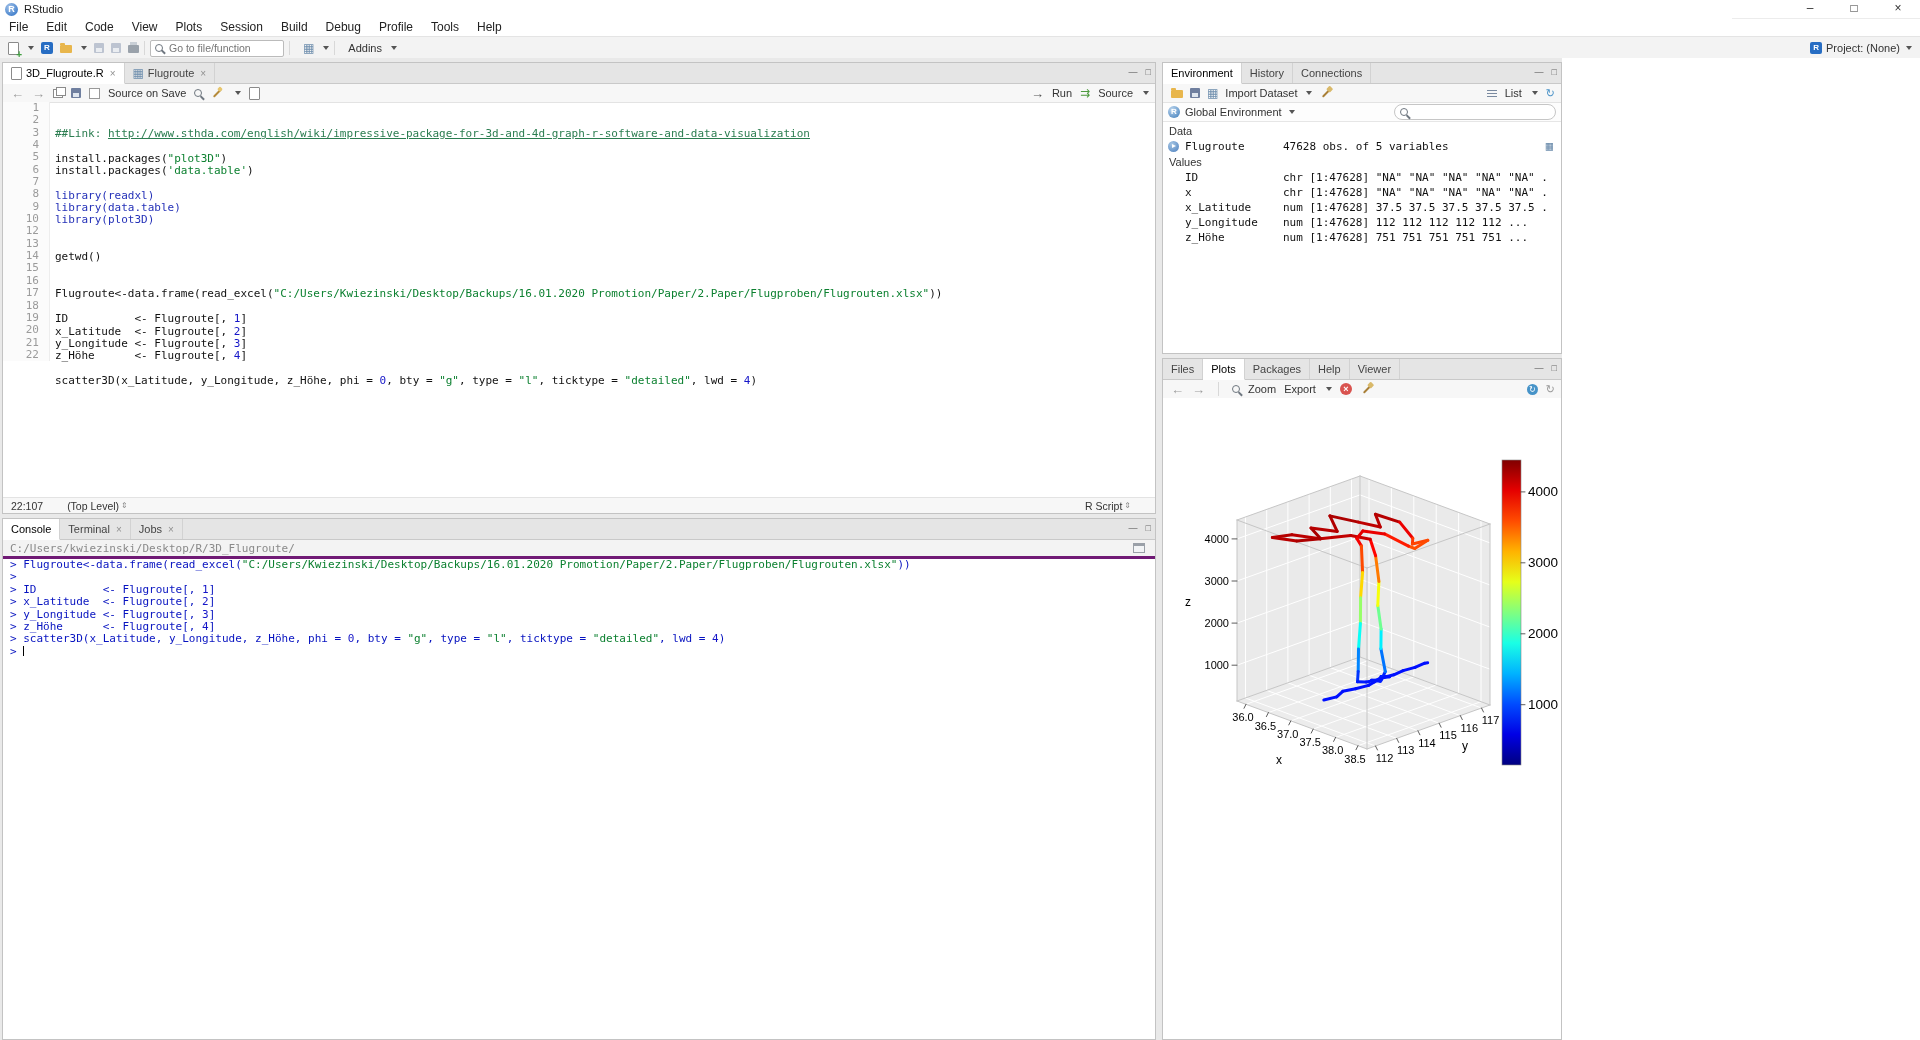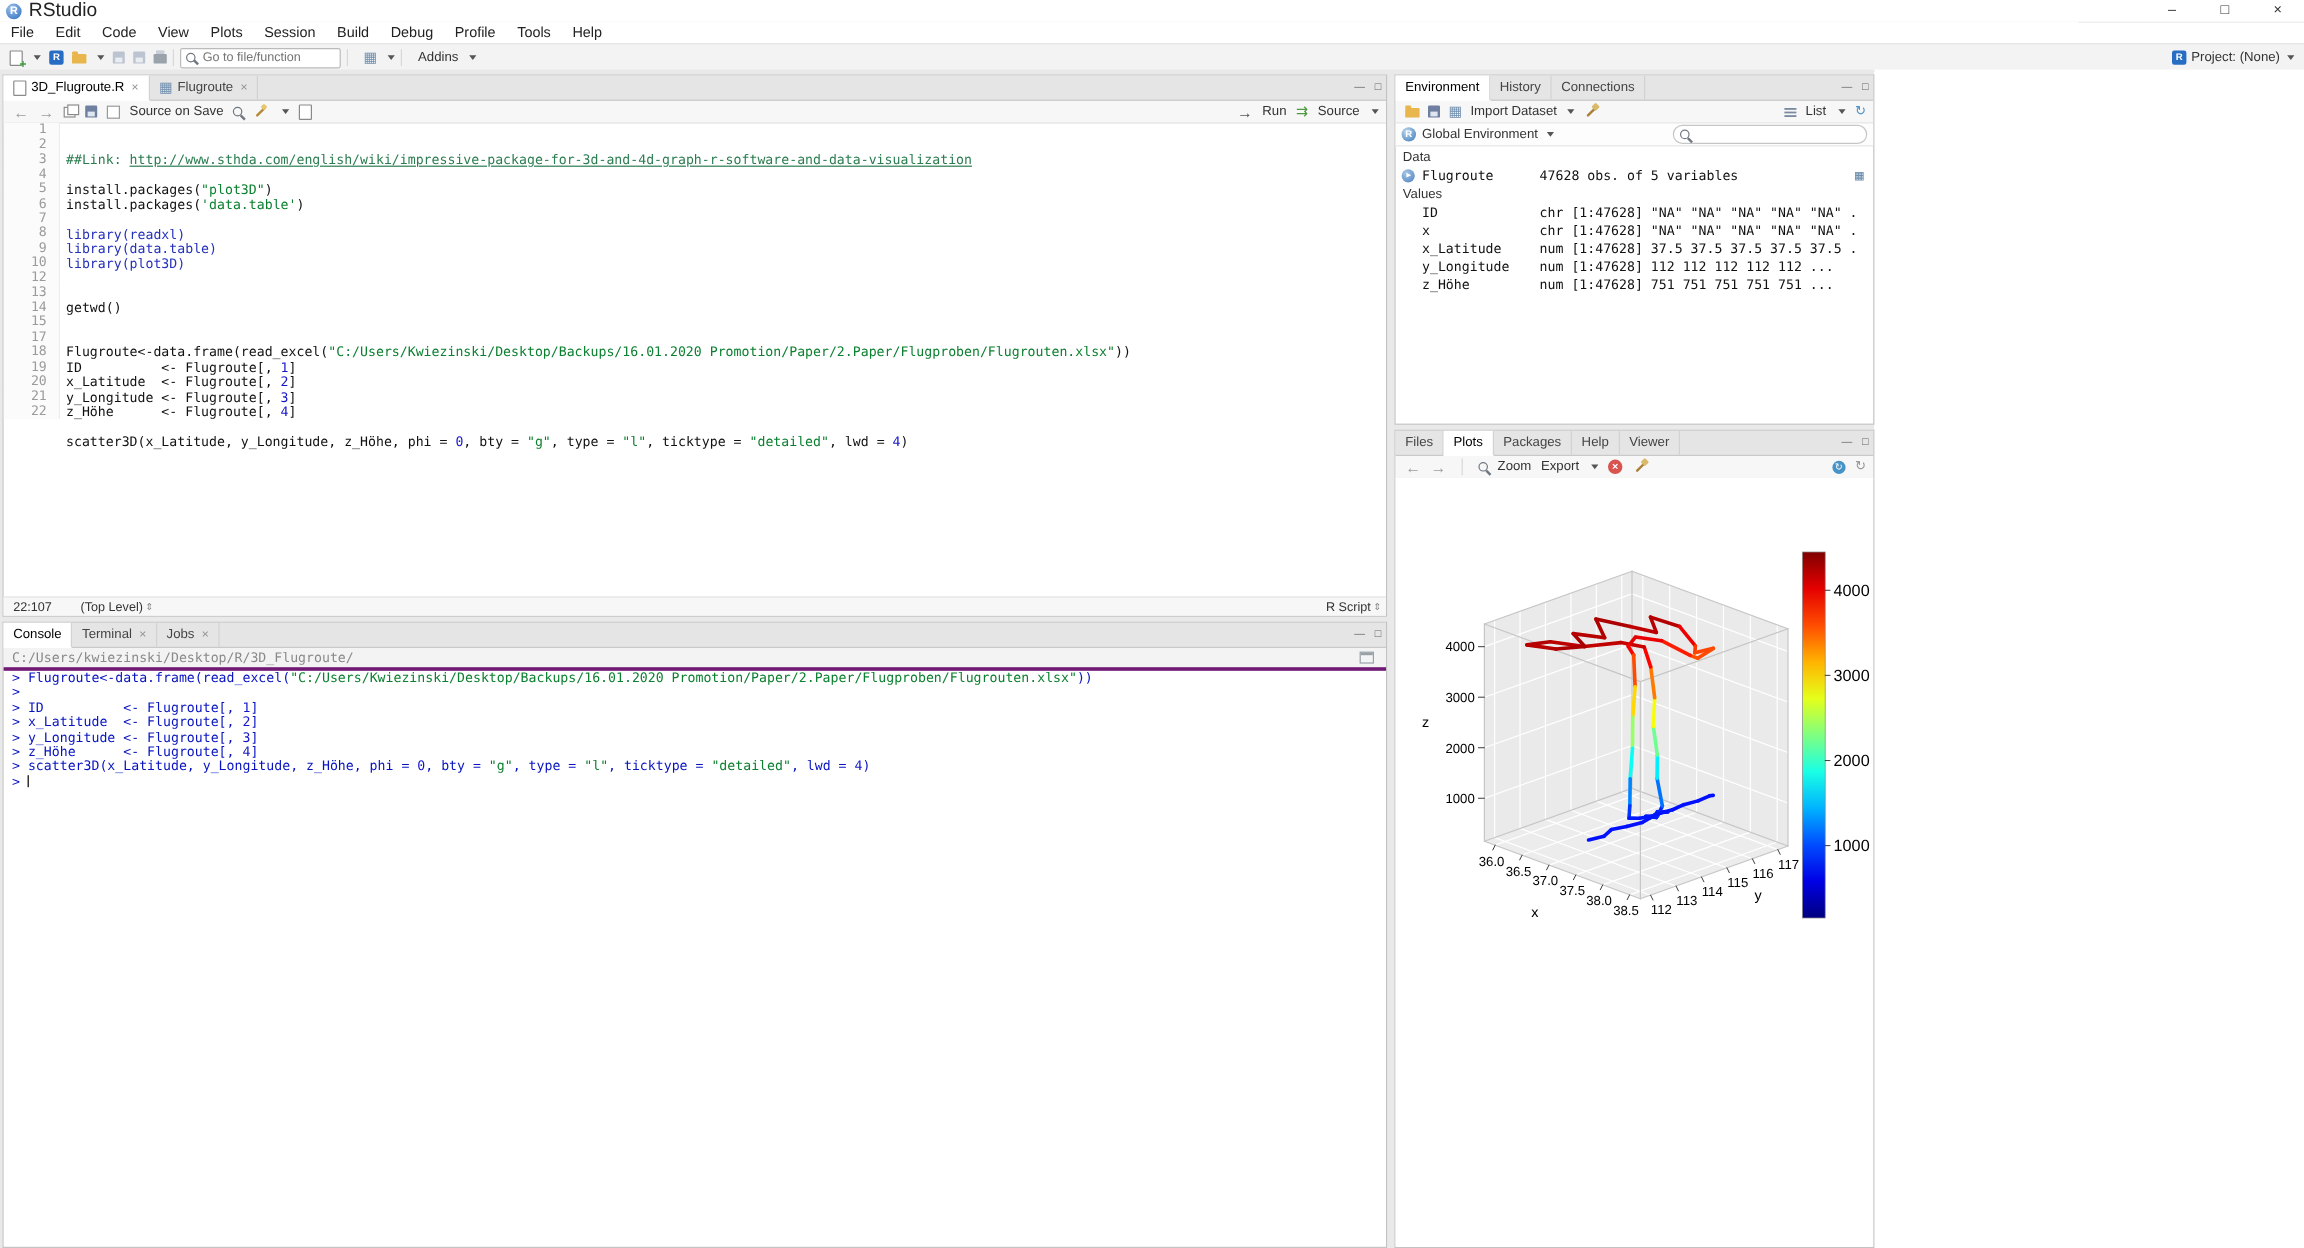--- a/index.html
+++ b/index.html
@@ -1,19 +1,19 @@
 <!DOCTYPE html>
 <html><head>
 <meta charset="utf-8">
 <style>
   html,body{margin:0;padding:0;width:1920px;height:1040px;overflow:hidden;
     font-family:"Liberation Sans","DejaVu Sans",sans-serif;background:#fff;}
   
   .titlebar{position:absolute;left:0;top:0;width:1920px;height:18px;background:#fff;border-bottom:1px solid #ececec;display:flex;align-items:center;}
-  .title-text{font-size:16px;color:#222;margin-left:6px;}
+  .title-text{font-size:11px;color:#222;margin-left:6px;}
   .winbtns{position:absolute;right:0;top:0;height:18px;display:flex;}
   .winbtn{width:44px;height:18px;text-align:center;line-height:17px;font-size:12px;color:#333;}
   .menubar{position:absolute;left:0;top:18px;width:1732px;height:18px;background:#fff;display:flex;align-items:center;}
   .menu-item{font-size:12px;color:#222;padding:0 9px;line-height:18px;}
   .toolbar{position:absolute;left:0;top:36px;width:1920px;height:22px;background:#f3f3f3;border-top:1px solid #e4e4e4;border-bottom:1px solid #d6d6d6;display:flex;align-items:center;}
   .tb-group{display:flex;align-items:center;gap:7px;margin-left:8px;}
   .sep{width:1px;height:14px;background:#d8d8d8;margin:0 5px;}
   .tb-right{position:absolute;right:8px;top:0;height:22px;display:flex;align-items:center;gap:4px;}
   .tb-label{font-size:11px;color:#333;}
   .goto-input{width:112px;height:15px;border:1px solid #bbb;border-radius:2px;font-size:10.5px;padding:0 2px 0 18px;color:#444;background:#fff;}
@@ -70,21 +70,21 @@
   #editor-lines{position:absolute;left:0;top:39px;right:0;bottom:15px;overflow:hidden;font-family:"DejaVu Sans Mono","Liberation Mono",monospace;font-size:11px;}
   .cl{display:flex;height:12.35px;line-height:12.35px;white-space:pre;}
   .gut{width:36px;padding-right:10px;text-align:right;color:#9b9b9b;background:#fbfbfb;border-right:1px solid #ededed;flex:0 0 auto;}
   .code{padding-left:5px;margin-top:26px;}
   .cl.sel .code{background:#fdba74;}
   .tk-pl{color:#111;} .tk-cm{color:#2b7d50;} .tk-cl{color:#2b7d50;text-decoration:underline;}
   .tk-st{color:#0c8030;} .tk-nu{color:#1515c8;} .tk-kw{color:#2431b8;} .tk-cb{color:#0713c0;}
   .statusbar{position:absolute;left:0;right:0;bottom:0;height:15px;background:#f7f7f7;border-top:1px solid #e3e3e3;display:flex;align-items:center;font-size:10.5px;color:#333;}
   .statusbar .mid{margin-left:24px;display:flex;align-items:center;gap:2px;}
   .updown{font-size:8px;color:#888;}
-  .statusbar .right{position:absolute;right:4px;display:flex;align-items:center;gap:2px;}
+  .statusbar .right{position:absolute;right:24px;display:flex;align-items:center;gap:2px;}
   
   .wd-strip{height:16px;background:#f3f3f3;border-bottom:3px solid #701a75;display:flex;align-items:center;position:relative;}
   .wd-text{font-family:"DejaVu Sans Mono","Liberation Mono",monospace;font-size:11px;color:#8a8a8a;padding-left:7px;}
   .wd-strip .ic{position:absolute;right:10px;top:3px;}
   #console-lines{position:absolute;left:0;top:40px;right:0;bottom:0;overflow:hidden;font-family:"DejaVu Sans Mono","Liberation Mono",monospace;font-size:11px;}
   .cline{height:12.4px;line-height:12.4px;white-space:pre;padding-left:7px;}
   .cursor{display:inline-block;width:1px;height:10px;background:#000;vertical-align:-1px;}
   
   .env-scope{height:18px;background:#fdfdfd;border-bottom:1px solid #e6e6e6;display:flex;align-items:center;gap:5px;padding-left:5px;font-size:11px;color:#333;position:relative;}
   .env-search{position:absolute;right:5px;top:1px;width:160px;height:14px;border:1px solid #c6c6c6;border-radius:8px;background:#fff;}
@@ -209,20 +209,21 @@
       <div class="cl"><span class="gut">5</span><span class="code"></span></div>
       <div class="cl"><span class="gut">6</span><span class="code"><span class="tk-kw">library(readxl)</span></span></div>
       <div class="cl"><span class="gut">7</span><span class="code"><span class="tk-kw">library(data.table)</span></span></div>
       <div class="cl"><span class="gut">8</span><span class="code"><span class="tk-kw">library(plot3D)</span></span></div>
       <div class="cl"><span class="gut">9</span><span class="code"></span></div>
       <div class="cl"><span class="gut">10</span><span class="code"></span></div>
       <div class="cl"><span class="gut">12</span><span class="code"><span class="tk-pl">getwd()</span></span></div>
       <div class="cl"><span class="gut">13</span><span class="code"></span></div>
       <div class="cl"><span class="gut">14</span><span class="code"></span></div>
       <div class="cl"><span class="gut">15</span><span class="code"><span class="tk-pl">Flugroute&lt;-data.frame(read_excel(</span><span class="tk-st">"C:/Users/Kwiezinski/Desktop/Backups/16.01.2020 Promotion/Paper/2.Paper/Flugproben/Flugrouten.xlsx"</span><span class="tk-pl">))</span></span></div>
+      <div class="cl"><span class="gut">16</span><span class="code"></span></div>
       <div class="cl"><span class="gut">17</span><span class="code"><span class="tk-pl">ID          &lt;- Flugroute[, </span><span class="tk-nu">1</span><span class="tk-pl">]</span></span></div>
       <div class="cl"><span class="gut">18</span><span class="code"><span class="tk-pl">x_Latitude  &lt;- Flugroute[, </span><span class="tk-nu">2</span><span class="tk-pl">]</span></span></div>
       <div class="cl"><span class="gut">19</span><span class="code"><span class="tk-pl">y_Longitude &lt;- Flugroute[, </span><span class="tk-nu">3</span><span class="tk-pl">]</span></span></div>
       <div class="cl"><span class="gut">20</span><span class="code"><span class="tk-pl">z_Höhe      &lt;- Flugroute[, </span><span class="tk-nu">4</span><span class="tk-pl">]</span></span></div>
       <div class="cl"><span class="gut">21</span><span class="code"></span></div>
       <div class="cl sel"><span class="gut">22</span><span class="code"><span class="tk-pl">scatter3D(x_Latitude, y_Longitude, z_Höhe, phi = </span><span class="tk-nu">0</span><span class="tk-pl">, bty = </span><span class="tk-st">"g"</span><span class="tk-pl">, type = </span><span class="tk-st">"l"</span><span class="tk-pl">, ticktype = </span><span class="tk-st">"detailed"</span><span class="tk-pl">, lwd = </span><span class="tk-nu">4</span><span class="tk-pl">)</span></span></div>
     </div>
   <div class="statusbar">
     <span style="margin-left:8px;">22:107</span>
     <span class="mid">

